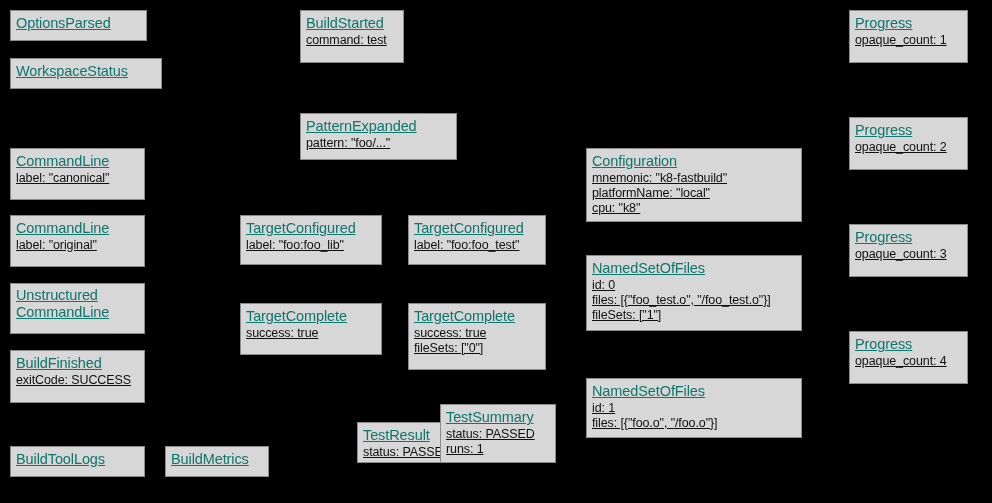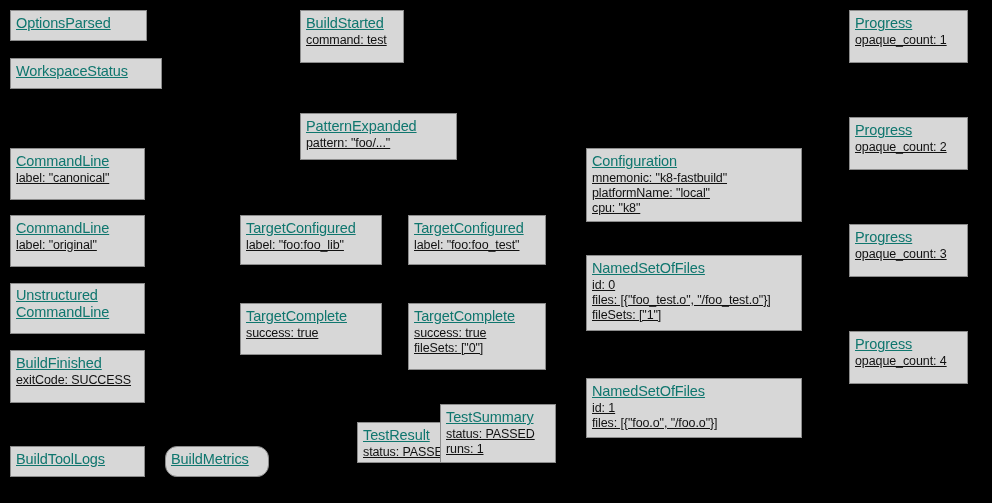--- a/index.html
+++ b/index.html
@@ -67,21 +67,21 @@
       <div><span class="node-title">Unstructured
 CommandLine</span></div>
     </div>
     <div class="node" style="left: 10px; top: 446px; width: 135px; height: 31px; background: rgb(215, 215, 215); border-color: rgb(140, 140, 140);">
       <div><span class="node-title">BuildToolLogs</span></div>
     </div>
     <div class="node" style="left: 10px; top: 350px; width: 135px; height: 53px; background: rgb(215, 215, 215); border-color: rgb(140, 140, 140);">
       <div><span class="node-title">BuildFinished</span></div>
       <div class="node-fields">exitCode: SUCCESS</div>
     </div>
-    <div class="node" style="left: 165px; top: 446px; width: 104px; height: 31px; background: rgb(215, 215, 215); border-color: rgb(140, 140, 140); border-radius: 12px;">
+    <div class="node" style="left: 165px; top: 446px; width: 104px; height: 31px; background: rgb(215, 215, 215); border-color: rgb(140, 140, 140);">
       <div><span class="node-title">BuildMetrics</span></div>
     </div>
     <div class="node" style="left: 300px; top: 10px; width: 104px; height: 53px; background: rgb(215, 215, 215); border-color: rgb(140, 140, 140);">
       <div><span class="node-title">BuildStarted</span></div>
       <div class="node-fields">command: test</div>
     </div>
     <div class="node" style="left: 300px; top: 113px; width: 157px; height: 47px; background: rgb(215, 215, 215); border-color: rgb(140, 140, 140);">
       <div><span class="node-title">PatternExpanded</span></div>
       <div class="node-fields">pattern: "foo/..."</div>
     </div>

